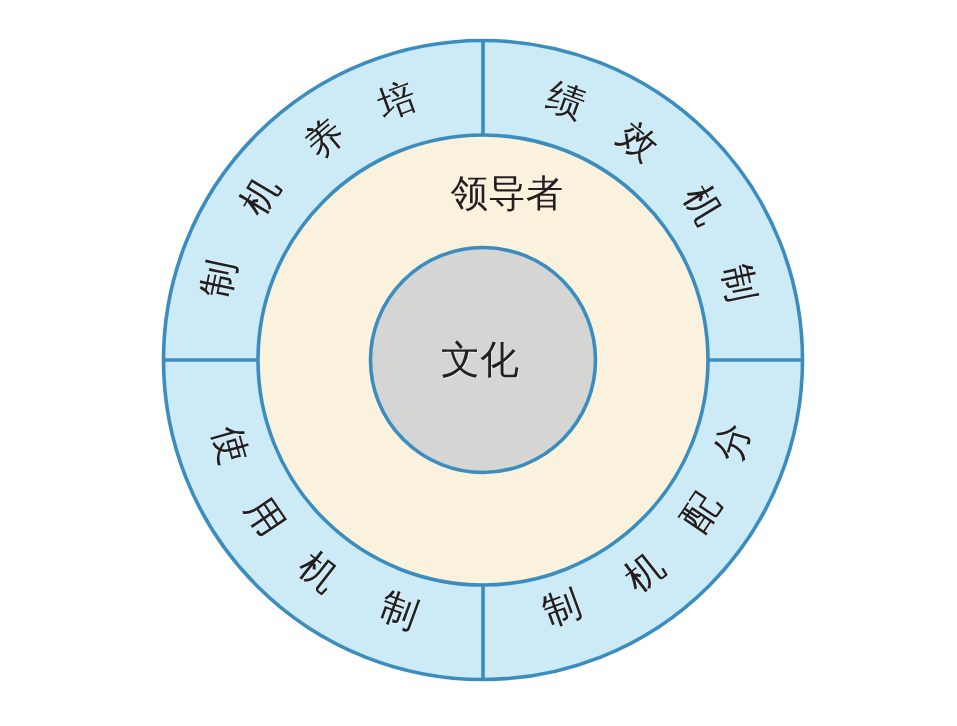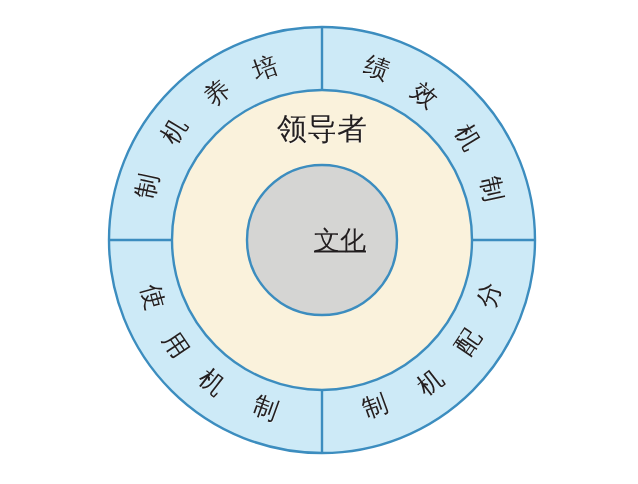--- a/index.html
+++ b/index.html
@@ -29,22 +29,23 @@
     white-space: nowrap;
     font-weight: 400;
     text-shadow: 0.5px 0.5px 0 rgba(255,255,255,0.55);
   }
   .outer-char {
     font-size: 25px;
     line-height: 25px;
     letter-spacing: 0;
   }
   .mid-label {
-    font-size: 30px;
+    font-size: 25px;
     line-height: 28px;
+    margin-left: 16px;
   }
   .core-label {
     font-size: 26px;
     line-height: 31px;
     text-align: center;
   }
 </style>
 </head>
 <body>
 
@@ -57,21 +58,21 @@
     <line x1="322" y1="27" x2="322" y2="90" stroke="#3C8DBF" stroke-width="2.4"></line>
     <line x1="322" y1="390" x2="322" y2="453" stroke="#3C8DBF" stroke-width="2.4"></line>
     <line x1="109" y1="240" x2="172" y2="240" stroke="#3C8DBF" stroke-width="2.4"></line>
     <line x1="472" y1="240" x2="535" y2="240" stroke="#3C8DBF" stroke-width="2.4"></line>
 
     <circle cx="322" cy="240" r="150" fill="#FAF2DC" stroke="#3C8DBF" stroke-width="2.4"></circle>
 
     <circle cx="322" cy="240" r="75" fill="#D5D5D3" stroke="#3C8DBF" stroke-width="2.4"></circle>
   </svg>
 
-  <div class="ring-label core-label" style="left:340px; top:240px; transform:translate(-50%,-50%);text-decoration:underline;">
+  <div class="ring-label core-label" style="left:320px; top:240px; transform:translate(-50%,-50%);">
     <div>文化</div>
   </div>
 
   <div class="ring-label mid-label" style="left:322px; top:129px; transform:translate(-50%,-50%);">领导者</div>
 
   <div class="ring-label outer-char" style="left:265px; top:68px; transform:translate(-50%,-50%) rotate(-20deg);">培</div>
   <div class="ring-label outer-char" style="left:217px; top:93px; transform:translate(-50%,-50%) rotate(-40deg);">养</div>
   <div class="ring-label outer-char" style="left:174px; top:131px; transform:translate(-50%,-50%) rotate(-59deg);">机</div>
   <div class="ring-label outer-char" style="left:147px; top:186px; transform:translate(-50%,-50%) rotate(-78deg);">制</div>
 

